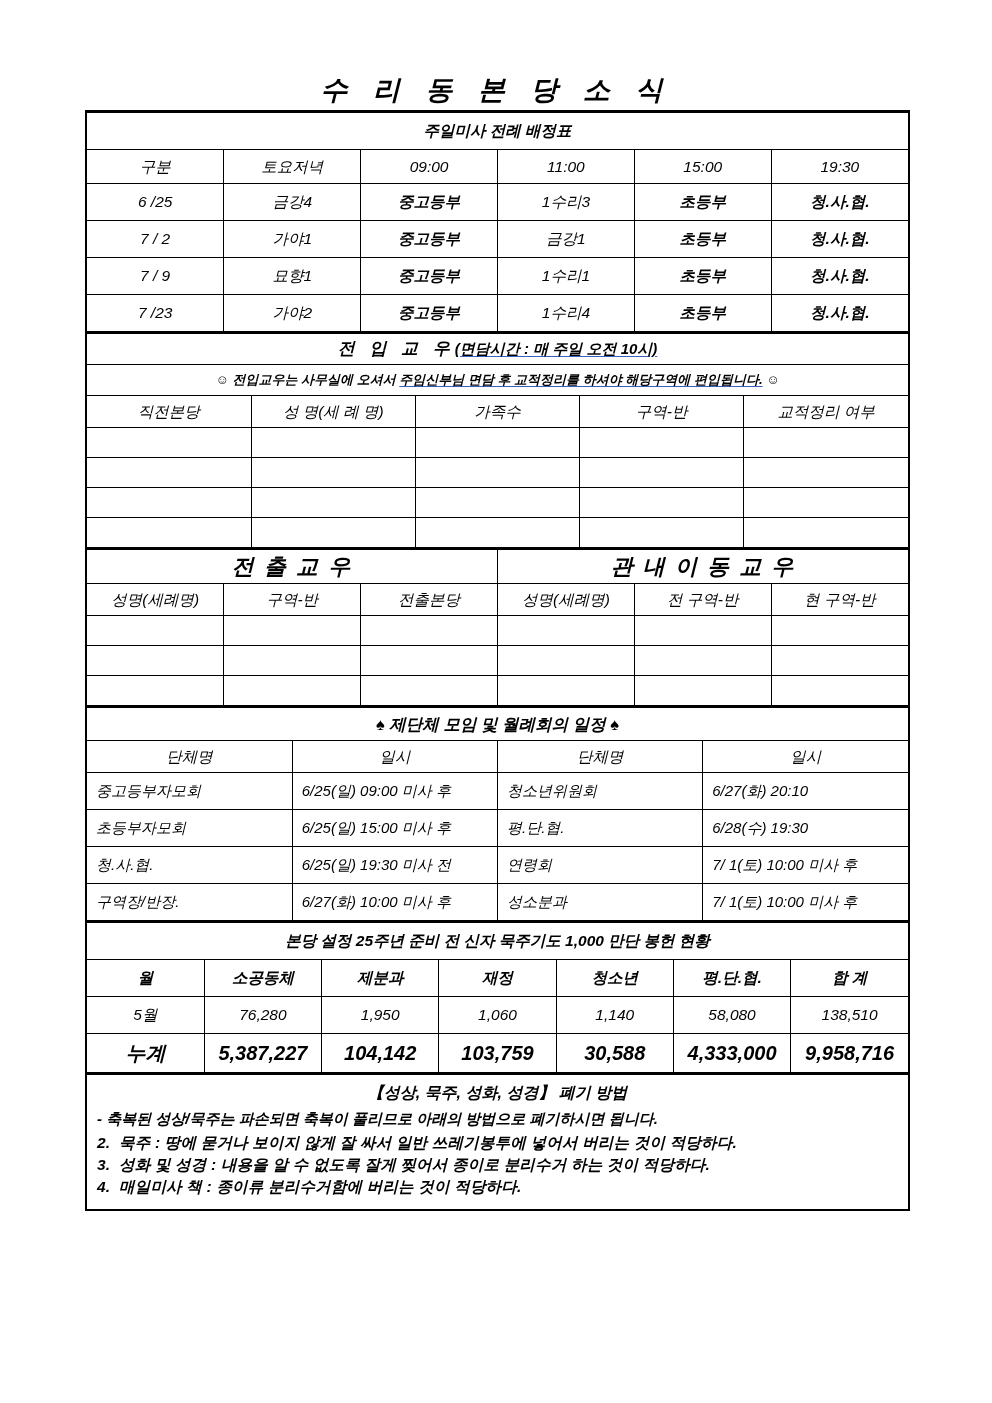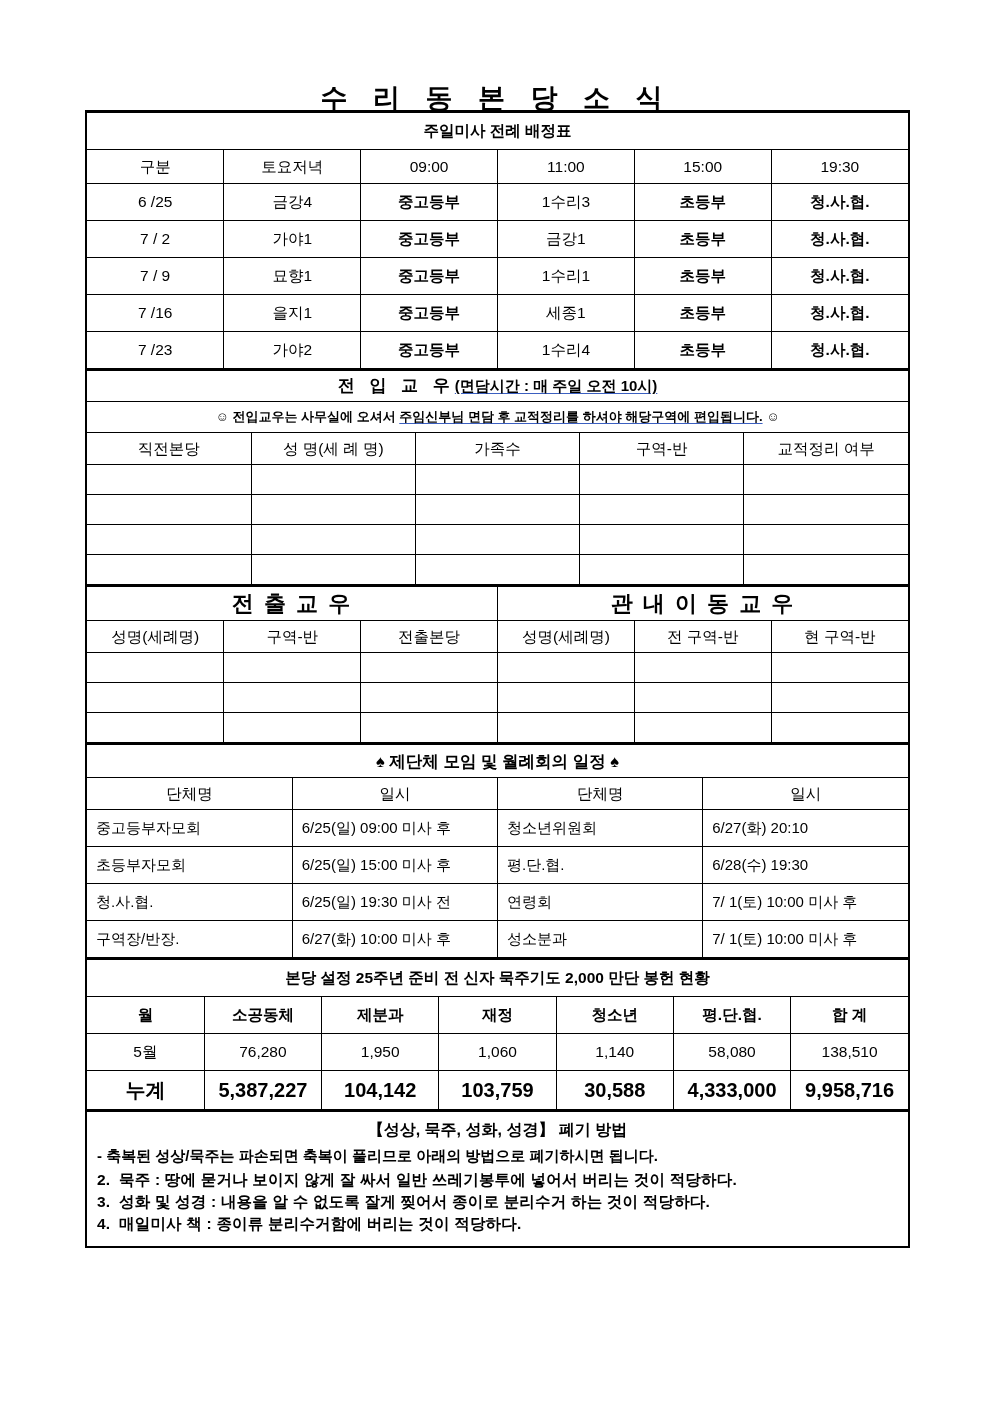--- a/index.html
+++ b/index.html
@@ -12,22 +12,23 @@
     height: 1403px;
     font-family: "Liberation Sans", "DejaVu Sans", sans-serif;
     color: #000000;
     position: relative;
     overflow: hidden;
   }
   .page {
     width: 992px;
     height: 1403px;
     box-sizing: border-box;
-    padding: 12px;
+    padding: 4px;
     position: relative;
+    font-style: italic;
   }
   .doc-title {
     text-align: center;
     font-size: 27px;
     font-weight: bold;
     letter-spacing: 9px;
     margin: 0;
     padding-top: 72px;
     padding-bottom: 8px;
     line-height: 1.1;
@@ -167,28 +168,20 @@
         </tr>
         <tr>
           <td class="edge-l">7 / 9</td>
           <td>묘향1</td>
           <td class="bold">중고등부</td>
           <td>1수리1</td>
           <td class="bold">초등부</td>
           <td class="bold edge-r">청.사.협.</td>
         </tr>
         <tr>
-          <td class="edge-l">7 /16</td>
-          <td>을지1</td>
-          <td class="bold">중고등부</td>
-          <td>세종1</td>
-          <td class="bold">초등부</td>
-          <td class="bold edge-r">청.사.협.</td>
-        </tr>
-        <tr>
           <td class="edge-l">7 /23</td>
           <td>가야2</td>
           <td class="bold">중고등부</td>
           <td>1수리4</td>
           <td class="bold">초등부</td>
           <td class="bold edge-r">청.사.협.</td>
         </tr>
       </tbody>
     </table>
 
@@ -317,21 +310,21 @@
           <td class="left">6/27(화) 10:00 미사 후</td>
           <td class="left">성소분과</td>
           <td class="left edge-r">7/ 1(토) 10:00 미사 후</td>
         </tr>
       </tbody>
     </table>
 
     <table class="money">
       <tbody>
         <tr class="thick-top">
-          <td class="sect-title edge-l edge-r" colspan="7">본당 설정 25주년 준비 전 신자 묵주기도 2,000 만단 봉헌 현황</td>
+          <td class="sect-title edge-l edge-r" colspan="7">본당 설정 25주년 준비 전 신자 묵주기도 1,000 만단 봉헌 현황</td>
         </tr>
         <tr class="hdr-row bold">
           <td class="edge-l bold" style="width:8%">월</td>
           <td class="bold" style="width:16.5%">소공동체</td>
           <td class="bold" style="width:14%">제분과</td>
           <td class="bold" style="width:14%">재정</td>
           <td class="bold" style="width:14%">청소년</td>
           <td class="bold" style="width:16%">평.단.협.</td>
           <td class="bold edge-r" style="width:17.5%">합 계</td>
         </tr>

